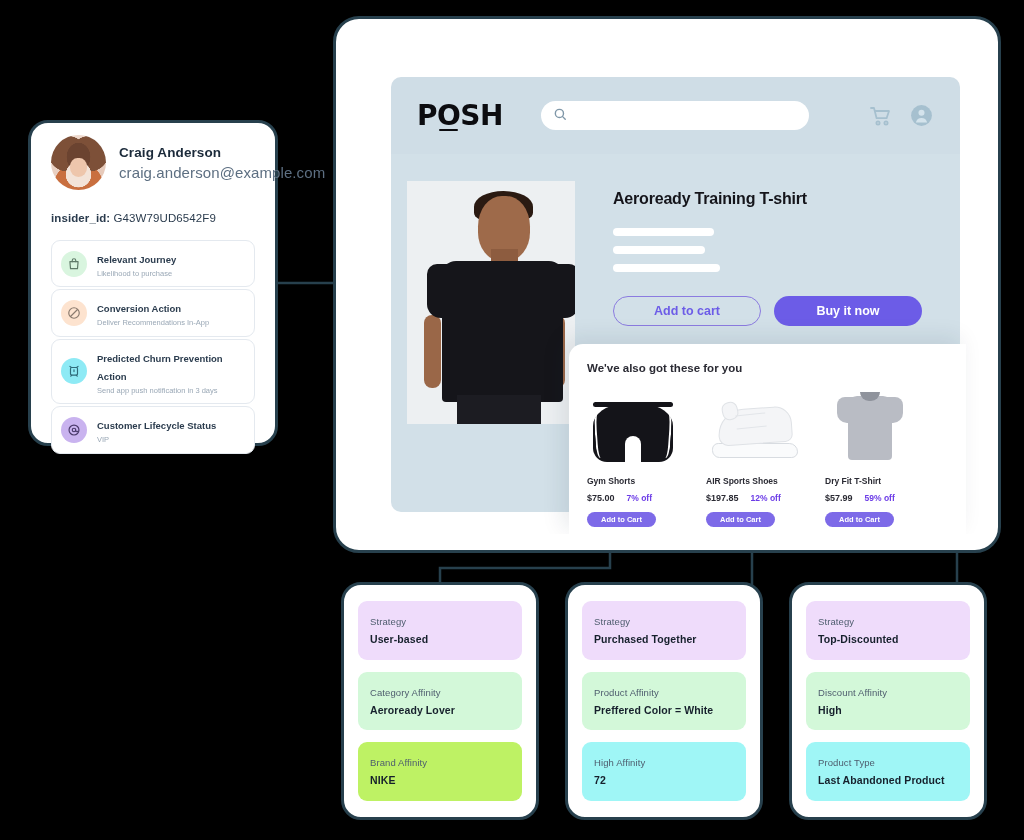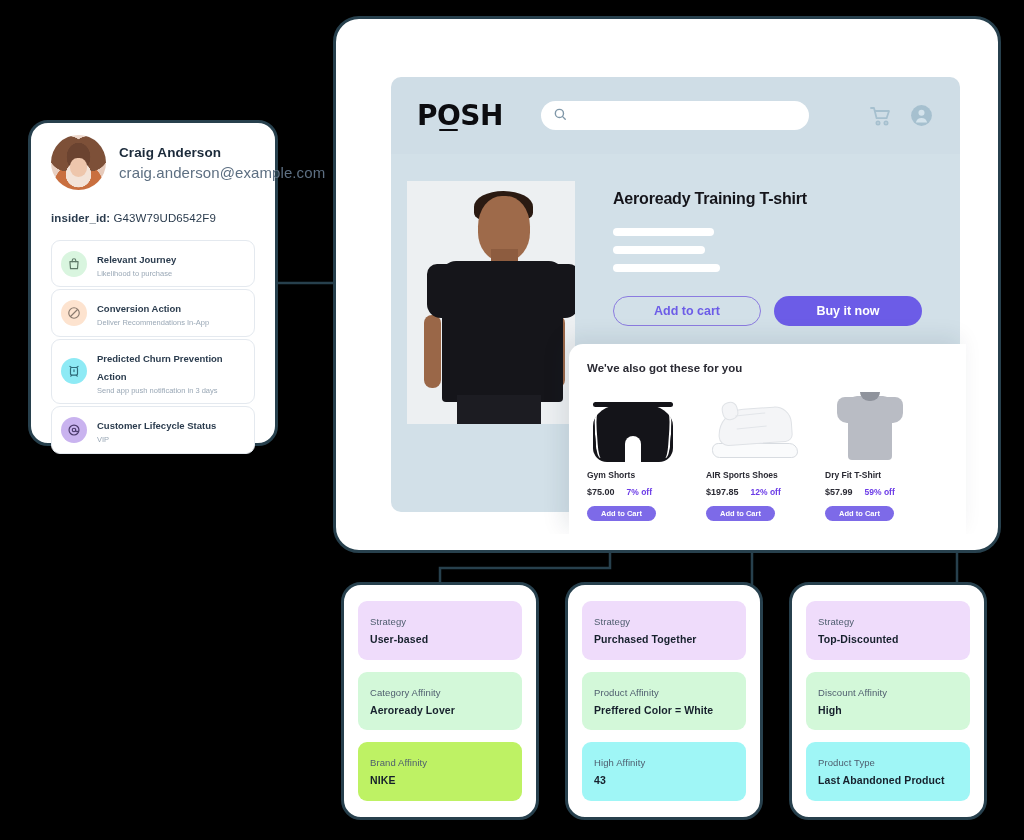--- a/index.html
+++ b/index.html
@@ -244,21 +244,21 @@
   .img-tee .slv-l, .img-tee .slv-r {
     position: absolute; top: 7px; width: 16px; height: 26px; background: #b9bcc4;
   }
   .img-tee .slv-l { left: 0; border-radius: 8px 0 0 10px; }
   .img-tee .slv-r { right: 0; border-radius: 0 8px 10px 0; }
   .img-tee .collar {
     position: absolute; left: 23px; top: 2px; width: 20px; height: 9px;
     background: #8f939c; border-radius: 0 0 10px 10px;
   }
 
-  .reco-name { margin-top: 8px; font-size: 8.5px; font-weight: 700; color: #2a2a33; }
+  .reco-name { margin-top: 14px; font-size: 8.5px; font-weight: 700; color: #2a2a33; }
   .reco-price-row { margin-top: 7px; display: flex; align-items: baseline; gap: 12px; }
   .reco-price { font-size: 9px; font-weight: 700; color: #2a2a33; }
   .reco-off { font-size: 8.5px; font-weight: 800; color: #6c3ce7; }
   .reco-btn {
     margin-top: 9px; width: 69px; height: 15px; border: none; border-radius: 8px;
     background: #7d6ae8; color: #fff; font-size: 7.5px; font-weight: 700;
     cursor: pointer; font-family: "Liberation Sans", sans-serif;
   }
 
   
@@ -513,21 +513,21 @@
     <div class="tile" style="background:#efdcfb">
       <span class="tile-label">Strategy</span>
       <span class="tile-value">Purchased Together</span>
     </div>
     <div class="tile" style="background:#d3f8d9">
       <span class="tile-label">Product Affinity</span>
       <span class="tile-value">Preffered Color = White</span>
     </div>
     <div class="tile" style="background:#9ff6f6">
       <span class="tile-label">High Affinity</span>
-      <span class="tile-value">43</span>
+      <span class="tile-value">72</span>
     </div>
   </div>
 
   <div class="frame strategy-panel" id="strategy-3">
     <div class="tile" style="background:#efdcfb">
       <span class="tile-label">Strategy</span>
       <span class="tile-value">Top-Discounted</span>
     </div>
     <div class="tile" style="background:#d3f8d9">
       <span class="tile-label">Discount Affinity</span>

